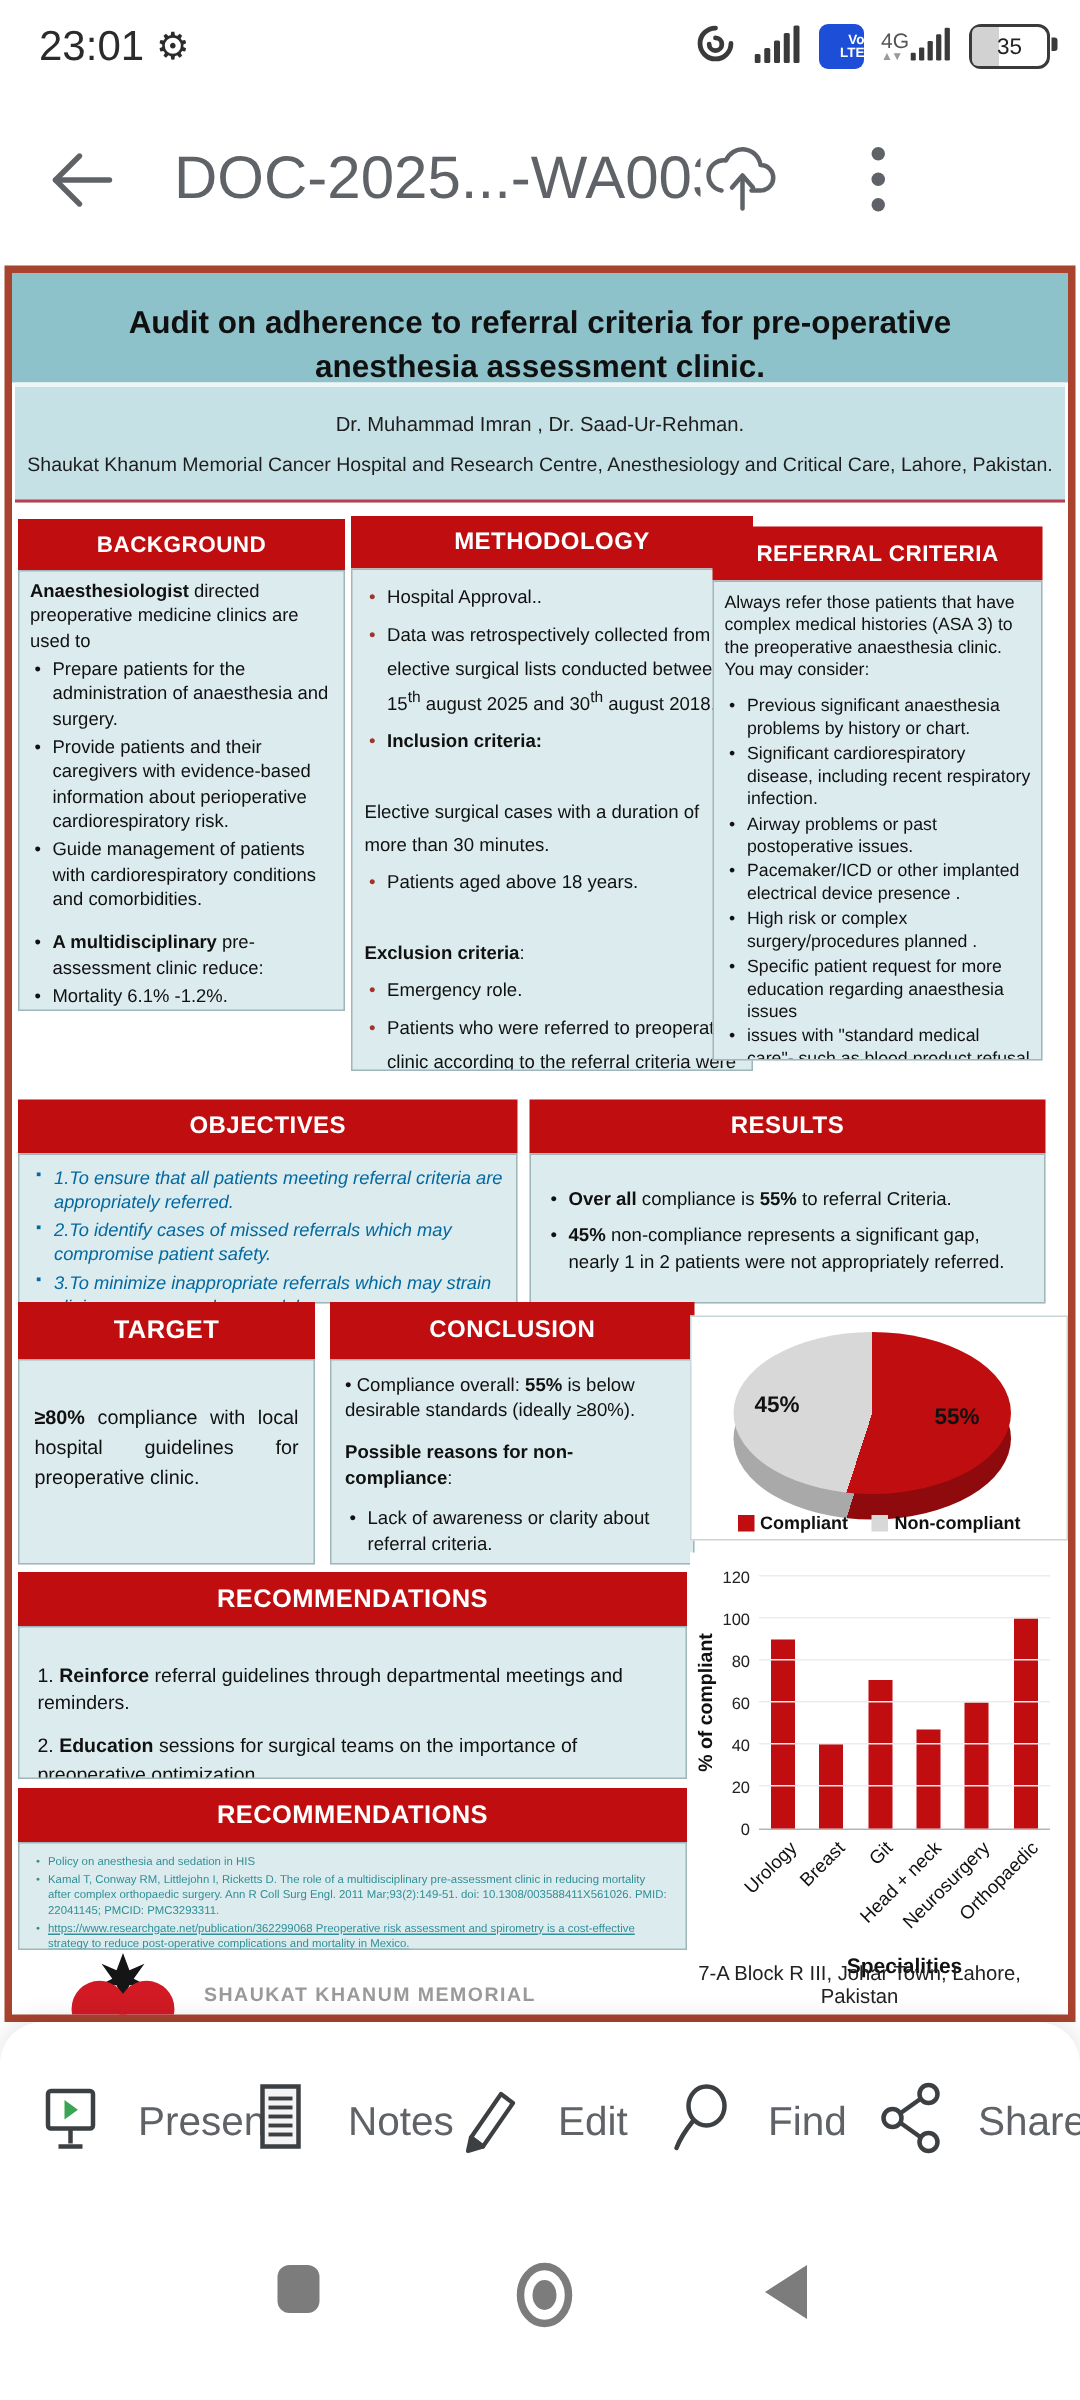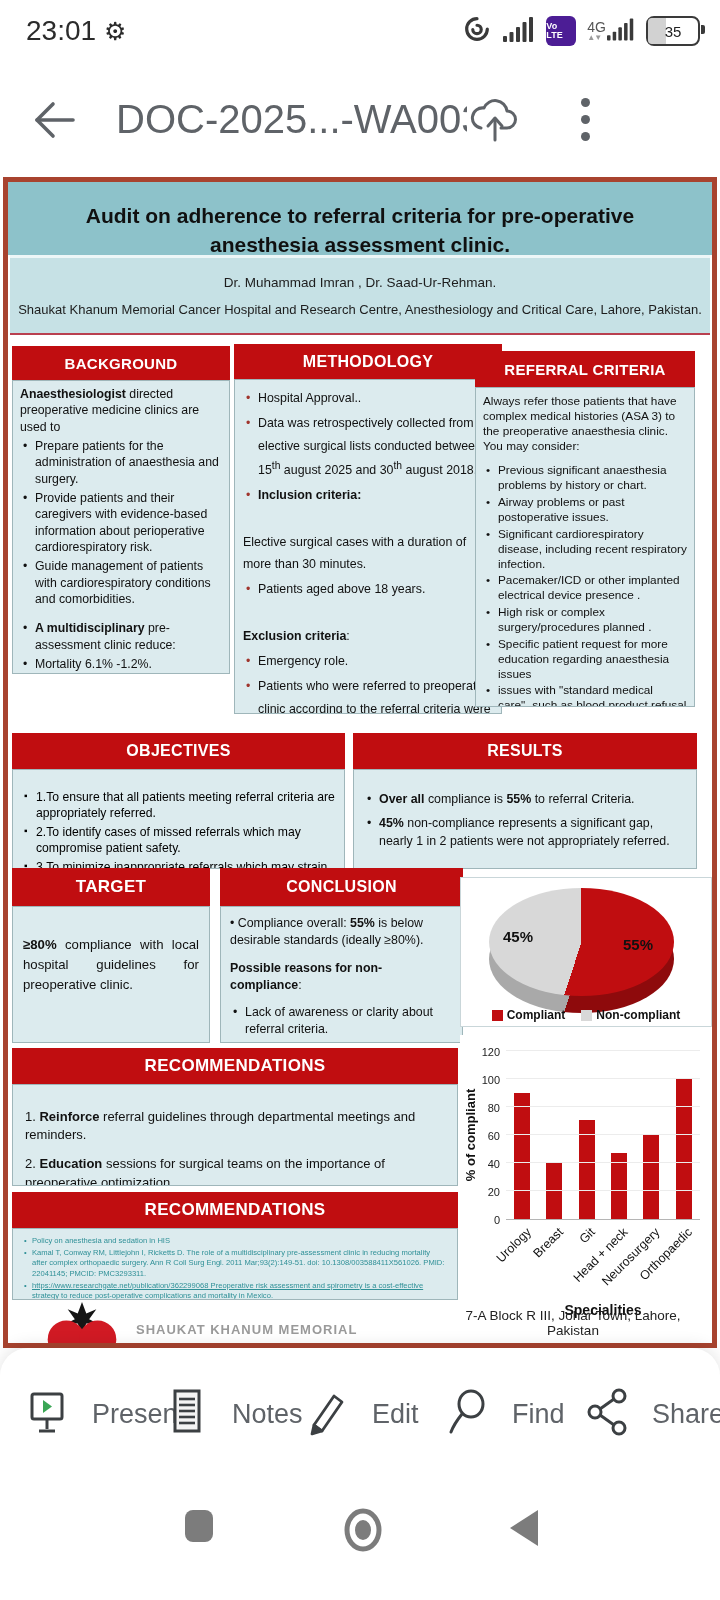--- a/index.html
+++ b/index.html
@@ -6,22 +6,22 @@
   .screen{position:relative;width:720px;height:1600px;background:#fff;overflow:hidden;
           font-family:"Liberation Sans","DejaVu Sans",sans-serif;}
 
   
   .status-bar{position:absolute;top:0;left:0;width:720px;height:62px;display:flex;
               align-items:center;justify-content:space-between;padding:0 20px 0 26px;box-sizing:border-box;}
   .sb-left{display:flex;align-items:center;gap:8px;}
   .sb-time{font-size:28px;color:#2b2b2b;font-weight:500;}
   .sb-gear{font-size:25px;color:#2b2b2b;line-height:1;}
   .sb-right{display:flex;align-items:center;gap:11px;}
-  .volte{width:30px;height:30px;border-radius:6px;background:#4c1d95;color:#fff;display:flex;
-         flex-direction:column;align-items:flex-start;justify-content:center;font-size:9px;font-weight:bold;line-height:1.05;}
+  .volte{width:30px;height:30px;border-radius:6px;background:#1d4ed8;color:#fff;display:flex;
+         flex-direction:column;align-items:flex-end;justify-content:center;font-size:9px;font-weight:bold;line-height:1.05;}
   .fourg{display:flex;flex-direction:column;align-items:flex-start;line-height:1;margin-right:-4px;}
   .fourg-txt{font-size:14px;color:#555;font-weight:500;}
   .fourg-arrows{font-size:8px;color:#9a9a9a;letter-spacing:-1px;}
   .batt{position:relative;width:50px;height:26px;border:2.5px solid #3a3a3a;border-radius:8px;
         display:flex;align-items:center;justify-content:center;}
   .batt::after{content:"";position:absolute;right:-7px;top:7px;width:4px;height:9px;background:#3a3a3a;border-radius:0 2px 2px 0;}
   .batt-fill{position:absolute;left:0;top:0;bottom:0;width:35%;background:#d2d2d2;border-radius:4px 0 0 4px;}
   .batt-num{position:relative;font-size:15px;color:#222;}
 
   
@@ -60,21 +60,21 @@
   .bg-b{font-size:12.3px;line-height:1.33;color:#111;padding:5px 7px;}
   
   .me-b{font-size:12.4px;line-height:1.8;color:#111;padding:4px 8px;}
   .me-b .bl li::before{color:#a0342c;}
   .me-b .plain{padding-left:0;margin-top:24px;}
   
   .rf-b{font-size:11.8px;line-height:1.26;color:#111;padding:6px 7px;}
   .rf-b .bl{margin-top:10px;}
   .rf-b .bl li{margin:2px 0;}
   
-  .ob-b{font-size:12.2px;line-height:1.32;color:#000000;padding:16px 8px;}
+  .ob-b{font-size:12.2px;line-height:1.32;color:#0369a1;padding:4px 8px;font-style:italic;}
   .ob-b .bl li::before{content:"▪";font-size:10px;}
   .rs-b{font-size:12.4px;line-height:1.4;color:#111;padding:14px 10px;}
   .rs-b .bl li{margin:7px 0;}
   
   .tg-b{font-size:13.2px;line-height:1.5;color:#111;padding:28px 10px 8px;text-align:justify;}
   .cn-b{font-size:12.4px;line-height:1.35;color:#111;padding:8px 9px;}
   .cn-sub{margin:12px 0 10px;}
   
   .rc-b{font-size:13px;line-height:1.4;color:#111;padding:12px 12px;}
   .rc-b p{margin:11px 0;}
@@ -251,22 +251,22 @@
           </ul>
         </div>
       </div>
 
       <div class="sec" style="left:467px;top:169px;width:220px;">
         <div class="sec-h" style="height:36px;font-size:15px;">REFERRAL CRITERIA</div>
         <div class="sec-b rf-b" style="height:320px;">
           <div>Always refer those patients that have complex medical histories (ASA 3) to the preoperative anaesthesia clinic. You may consider:</div>
           <ul class="bl">
             <li>Previous significant anaesthesia problems by history or chart.</li>
+            <li>Significant cardiorespiratory disease, including recent respiratory infection.</li>
             <li>Airway problems or past postoperative issues.</li>
-            <li>Significant cardiorespiratory disease, including recent respiratory infection.</li>
             <li>Pacemaker/ICD or other implanted electrical device presence .</li>
             <li>High risk or complex surgery/procedures planned .</li>
             <li>Specific patient request for more education regarding anaesthesia issues</li>
             <li>issues with "standard medical care"- such as blood product refusal .</li>
 
           </ul>
         </div>
       </div>
 
       <div class="sec" style="left:4px;top:551px;width:333px;">

